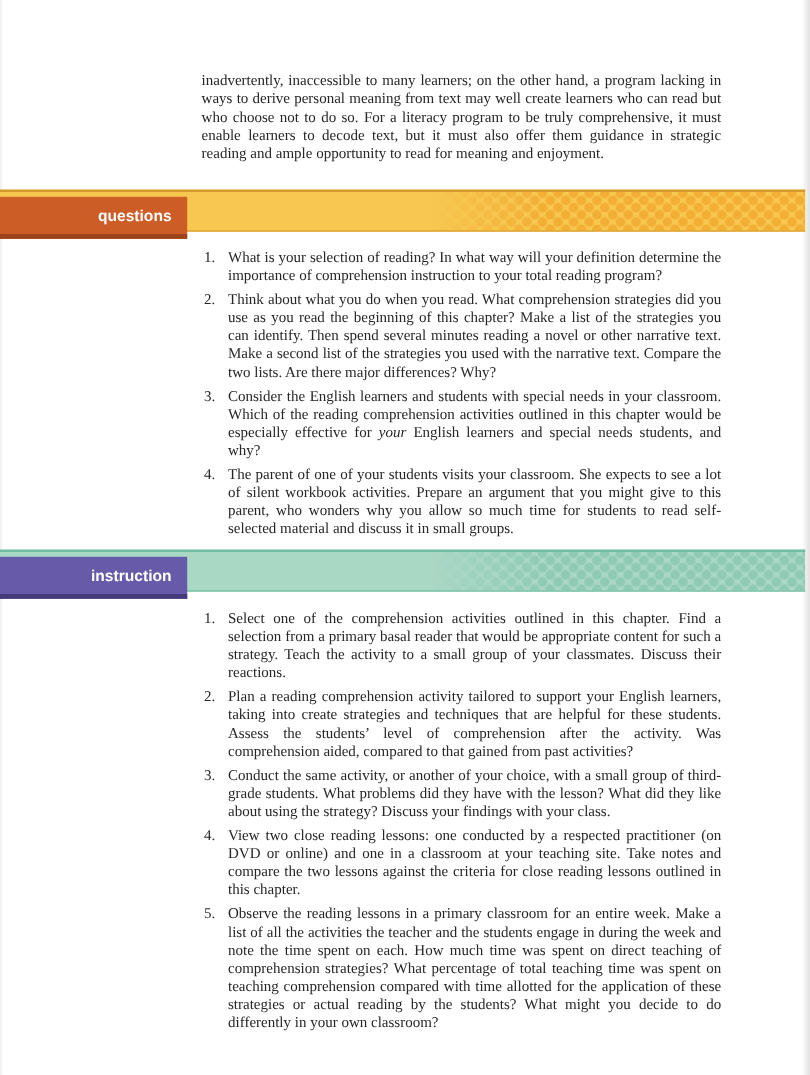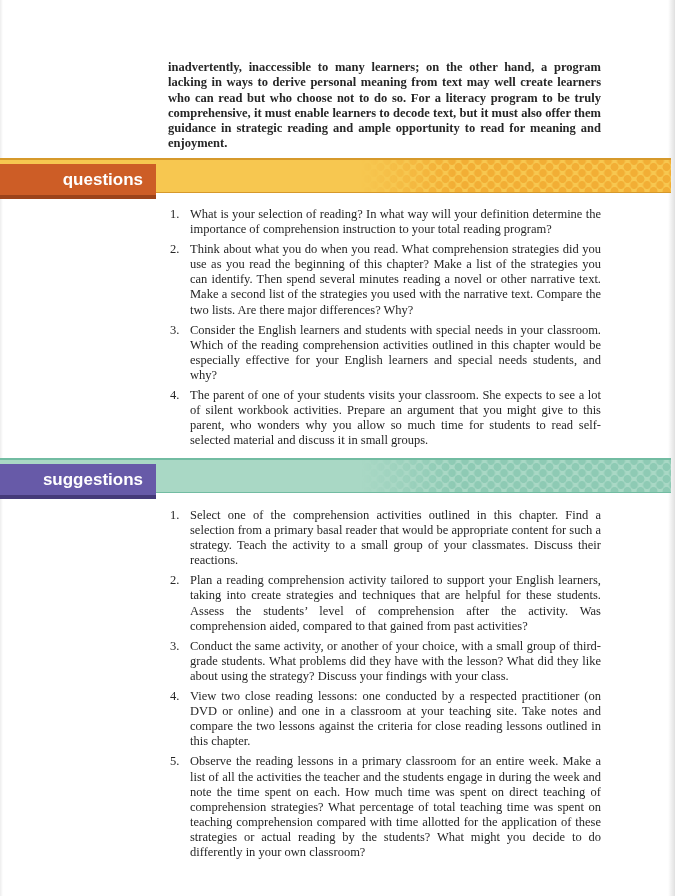--- a/index.html
+++ b/index.html
@@ -15,21 +15,21 @@
 
   
   .running-head{position:absolute;top:33px;left:35px;width:400px;
     font-family:"Liberation Sans", sans-serif;}
   .page-num{font-weight:bold;font-size:12.5px;color:#303030;letter-spacing:0.3px;}
   .chapter-label{position:absolute;left:43px;top:1px;font-size:10.5px;color:#6b6b6b;
     letter-spacing:1.1px;}
 
   
   .intro{position:absolute;top:60px;left:168px;width:433px;
-    font-size:12.5px;line-height:15.3px;text-align:justify;font-weight:bold;}
+    font-size:12.5px;line-height:15.3px;text-align:justify;}
 
   
   .section{position:absolute;left:0;width:671px;}
   .sec-questions{top:158px;}
   .sec-suggestions{top:458px;}
   .banner{position:relative;height:35px;box-sizing:border-box;}
   .banner-q{background:var(--questions-banner-bg);
     border-top:2px solid var(--questions-banner-border);
     border-bottom:1px solid var(--questions-banner-border);}
   .banner-s{background:var(--suggestions-banner-bg);
@@ -38,39 +38,39 @@
   .dots{position:absolute;top:0;right:0;height:100%;width:310px;
     background-image:
       radial-gradient(circle, var(--dot) 3.6px, rgba(0,0,0,0) 4.3px),
       radial-gradient(circle, var(--dot) 3.6px, rgba(0,0,0,0) 4.3px);
     background-size:13px 12px;background-position:0 1px,6.5px 7px;
     -webkit-mask-image:linear-gradient(to right, rgba(0,0,0,0), #000 30%);
     mask-image:linear-gradient(to right, rgba(0,0,0,0), #000 30%);}
   .banner-q .dots{--dot:var(--questions-banner-dot);}
   .banner-s .dots{--dot:var(--suggestions-banner-dot);}
   .tab{position:absolute;left:0;top:4px;width:156px;height:31px;box-sizing:content-box;
-    font-family:"Liberation Sans", sans-serif;font-weight:bold;font-size:17px;
+    font-family:"Liberation Sans", sans-serif;font-weight:bold;font-size:13px;
     color:#ffffff;text-align:right;padding-right:0;line-height:31px;}
   .tab-inner{display:block;height:31px;padding-right:13px;}
   .tab-q{background:var(--questions-tab-bg);border-bottom:4px solid var(--questions-tab-shadow);}
   .tab-s{background:var(--suggestions-tab-bg);border-bottom:4px solid var(--suggestions-tab-shadow);}
   .banner-heading{position:absolute;left:172px;top:0;height:33px;line-height:33px;
     font-family:"Liberation Sans", sans-serif;font-weight:bold;font-size:11.5px;
     letter-spacing:0.45px;white-space:nowrap;}
   .banner-q .banner-heading{color:var(--questions-heading-text);}
   .banner-s .banner-heading{color:var(--suggestions-heading-text);}
 
   
   .num-list{position:absolute;left:170px;width:431px;margin:0;padding:0;list-style:none;}
   .list-q{top:49px;}
   .list-s{top:50px;}
   .num-list li{display:flex;margin:0 0 5px 0;font-size:12.5px;line-height:15.1px;}
   .num{flex:none;width:20px;}
   .item-text{flex:1;text-align:justify;}
-  .em{}
+  .em{font-style:italic;}
 </style>
 </head>
 <body>
 
 <div class="page">
   <div class="edge-left"></div>
   <div class="edge-right"></div>
 
 
   <div class="intro">inadvertently, inaccessible to many learners; on the other hand, a program lacking in ways to derive personal meaning from text may well create learners who can read but who choose not to do so. For a literacy program to be truly comprehensive, it must enable learners to decode text, but it must also offer them guidance in strategic reading and ample opportunity to read for meaning and enjoyment.</div>
@@ -99,21 +99,21 @@
         <span class="num">4.</span>
         <span class="item-text">The parent of one of your students visits your classroom. She expects to see a lot of silent workbook activities. Prepare an argument that you might give to this parent, who wonders why you allow so much time for students to read self-selected material and discuss it in small groups.</span>
       </li>
     </ol>
   </div>
 
   <div class="section sec-suggestions">
     <div class="banner banner-s">
       <div class="dots"></div>
       <div class="tab tab-s">
-        <span class="tab-inner">suggestions</span>
+        <span class="tab-inner">instruction</span>
       </div>
     </div>
     <ol class="num-list list-s">
       <li>
         <span class="num">1.</span>
         <span class="item-text">Select one of the comprehension activities outlined in this chapter. Find a selection from a primary basal reader that would be appropriate content for such a strategy. Teach the activity to a small group of your classmates. Discuss their reactions.</span>
       </li>
       <li>
         <span class="num">2.</span>
         <span class="item-text">Plan a reading comprehension activity tailored to support your English learners, taking into create strategies and techniques that are helpful for these students. Assess the students’ level of comprehension after the activity. Was comprehension aided, compared to that gained from past activities?</span>

